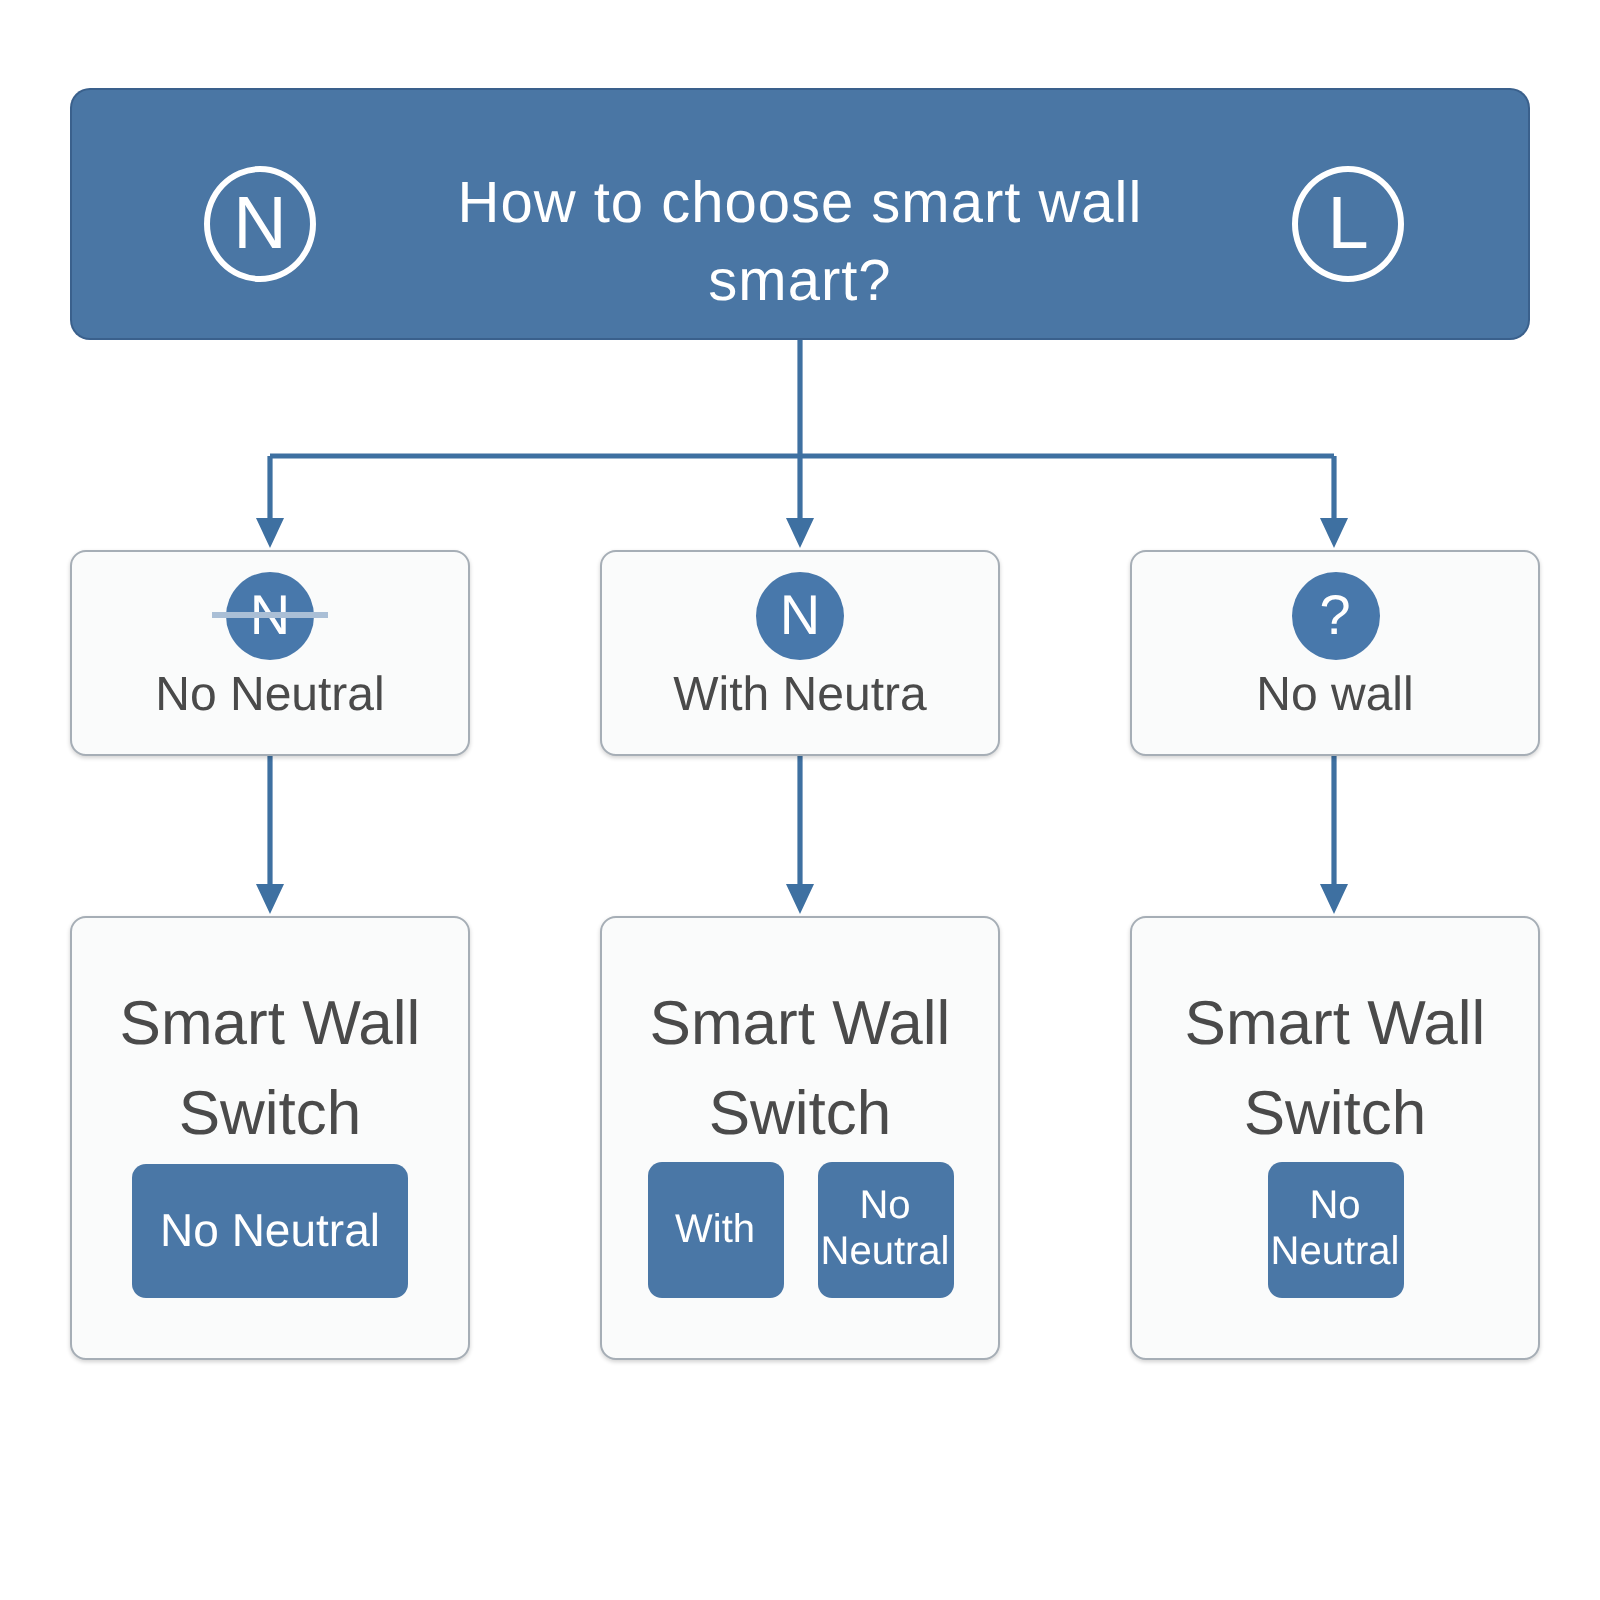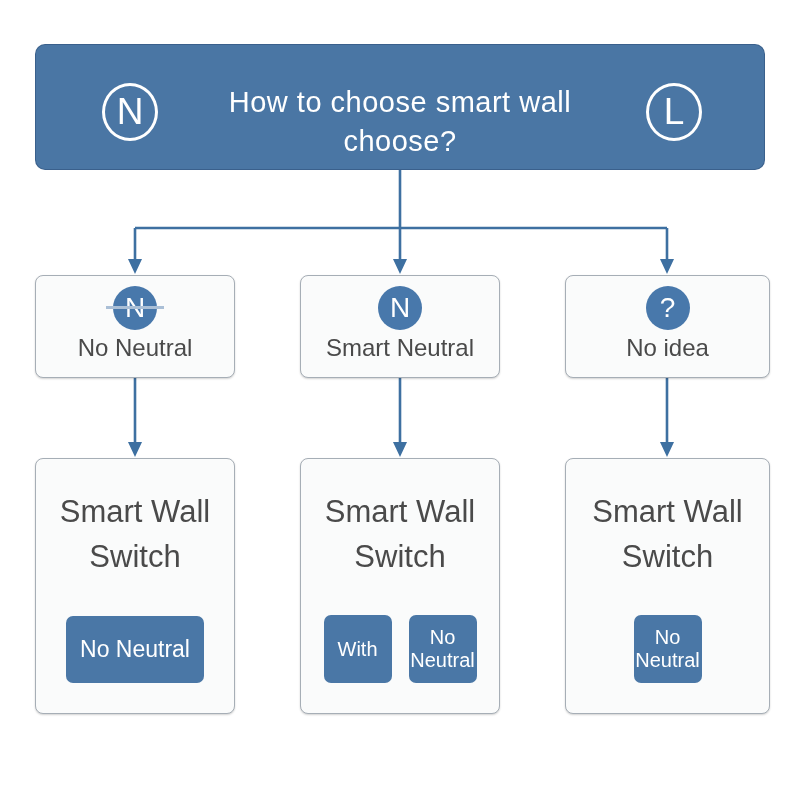--- a/index.html
+++ b/index.html
@@ -63,21 +63,21 @@
     position:absolute;top:50%;left:-7px;right:-7px;height:3px;margin-top:-2px;
     background:var(--strike-line);
   }
   .option-label{
     position:absolute;left:0;right:0;bottom:15px;
     text-align:center;color:var(--text-dark);font-size:24px;
   }
 
   
   .result-card{
-    position:absolute;top:458px;height:256px;
+    position:absolute;top:458px;height:222px;
     background:var(--box-bg);
     border:1px solid var(--box-border);
     border-radius:8px;
     box-shadow:0 1px 2px rgba(0,0,0,.18);
   }
   .res-1{left:35px;width:200px;}
   .res-2{left:300px;width:200px;}
   .res-3{left:565px;width:205px;}
   .card-title{
     position:absolute;left:0;right:0;top:30px;
@@ -99,21 +99,21 @@
 <body>
 
 <div class="stage">
 
   <div class="header">
     <div class="badge badge-left">
       <span>N</span>
     </div>
     <div class="header-title">
       <div>How to choose smart wall</div>
-      <div>choose?</div>
+      <div>smart?</div>
     </div>
     <div class="badge badge-right">
       <span>L</span>
     </div>
   </div>
 
   <svg class="arrows" viewBox="0 0 800 800">
     <path class="arrow-line" d="M400 170 L400 228"></path>
     <path class="arrow-line" d="M135 228 L667 228"></path>
     <path class="arrow-line" d="M135 228 L135 260"></path>
@@ -135,28 +135,28 @@
       <span>N</span>
       <span class="strike"></span>
     </div>
     <div class="option-label">No Neutral</div>
   </div>
 
   <div class="option-box opt-2">
     <div class="option-icon">
       <span>N</span>
     </div>
-    <div class="option-label">Smart Neutral</div>
+    <div class="option-label">With Neutra</div>
   </div>
 
   <div class="option-box opt-3">
     <div class="option-icon">
       <span>?</span>
     </div>
-    <div class="option-label">No idea</div>
+    <div class="option-label">No wall</div>
   </div>
 
   <div class="result-card res-1">
     <div class="card-title">
       <div>Smart Wall</div>
       <div>Switch</div>
     </div>
     <div class="button-row">
       <div class="chip chip-wide">
         <span>No Neutral</span>

